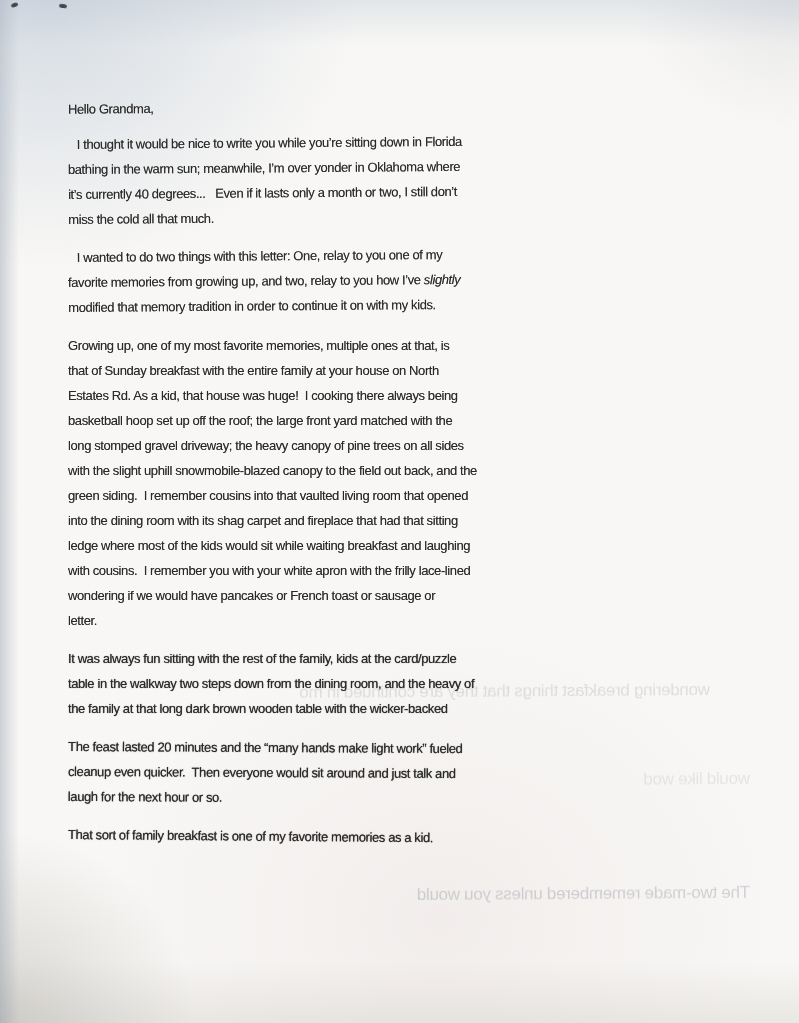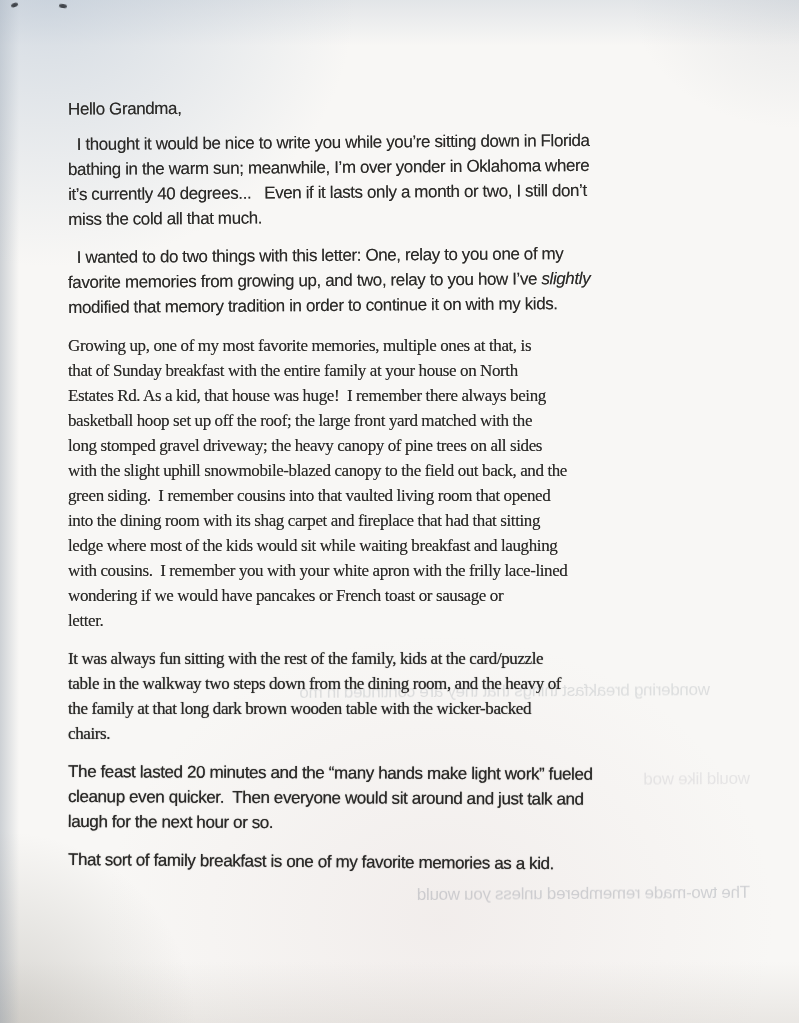--- a/index.html
+++ b/index.html
@@ -28,31 +28,31 @@
     filter: blur(0.7px);
   }
   .speck.s1 { left: 11px; top: 3px; width: 7px; height: 4px; transform: rotate(-20deg); }
   .speck.s2 { left: 59px; top: 4px; width: 8px; height: 4px; transform: rotate(8deg); }
 
   .letter {
     position: absolute;
     left: 68px; top: 94px;
     width: 690px;
     color: #2a2927;
-    font-size: 17px;
+    font-size: 13px;
     letter-spacing: -0.4px;
     line-height: 25px;
     text-shadow: 0 0 0.5px rgba(42,41,39,.55);
   }
   .line { white-space: pre; }
   .greeting { margin: 0 0 13px 0; transform: rotate(-0.45deg); }
   .para { margin: 0 0 13px 0; }
   .para .line.indent { padding-left: 9px; }
   .tilt-up   { transform: rotate(-0.45deg); transform-origin: left center; }
-  .tilt-flat { transform: rotate(0deg); font-family: Liberation Serif, serif; }
+  .tilt-flat { transform: rotate(0deg); }
   .tilt-dn1  { transform: rotate(0.3deg); transform-origin: left center; }
   .tilt-dn2  { transform: rotate(0.5deg); transform-origin: left center; }
   .bold-ish  { text-shadow: 0 0 0.9px rgba(38,37,35,.8); }
   em { }
 
   .bleed {
     position: absolute;
     color: rgba(118,124,136,0.30);
     font-size: 17px;
     letter-spacing: -0.3px;
@@ -88,37 +88,36 @@
 
     <div class="para tilt-up">
       <div class="line indent">I wanted to do two things with this letter: One, relay to you one of my</div>
       <div class="line"><span>favorite memories from growing up, and two, relay to you how I’ve </span><em>slightly</em></div>
       <div class="line">modified that memory tradition in order to continue it on with my kids.</div>
     </div>
 
     <div class="para tilt-flat">
       <div class="line">Growing up, one of my most favorite memories, multiple ones at that, is</div>
       <div class="line">that of Sunday breakfast with the entire family at your house on North</div>
-      <div class="line">Estates Rd. As a kid, that house was huge!  I remember there always being</div>
+      <div class="line">Estates Rd. As a kid, that house was huge!  I cooking there always being</div>
       <div class="line">basketball hoop set up off the roof; the large front yard matched with the</div>
       <div class="line">long stomped gravel driveway; the heavy canopy of pine trees on all sides</div>
       <div class="line">with the slight uphill snowmobile-blazed canopy to the field out back, and the</div>
       <div class="line">green siding.  I remember cousins into that vaulted living room that opened</div>
       <div class="line">into the dining room with its shag carpet and fireplace that had that sitting</div>
       <div class="line">ledge where most of the kids would sit while waiting breakfast and laughing</div>
       <div class="line">with cousins.  I remember you with your white apron with the frilly lace-lined</div>
       <div class="line">wondering if we would have pancakes or French toast or sausage or</div>
       <div class="line">letter.</div>
     </div>
 
     <div class="para tilt-flat bold-ish">
       <div class="line">It was always fun sitting with the rest of the family, kids at the card/puzzle</div>
       <div class="line">table in the walkway two steps down from the dining room, and the heavy of</div>
       <div class="line">the family at that long dark brown wooden table with the wicker-backed</div>
-      <div class="line">chairs.</div>
     </div>
 
     <div class="para tilt-dn1 bold-ish">
       <div class="line">The feast lasted 20 minutes and the “many hands make light work” fueled</div>
       <div class="line">cleanup even quicker.  Then everyone would sit around and just talk and</div>
       <div class="line">laugh for the next hour or so.</div>
     </div>
 
     <div class="para tilt-dn2 bold-ish">
       <div class="line">That sort of family breakfast is one of my favorite memories as a kid.</div>

